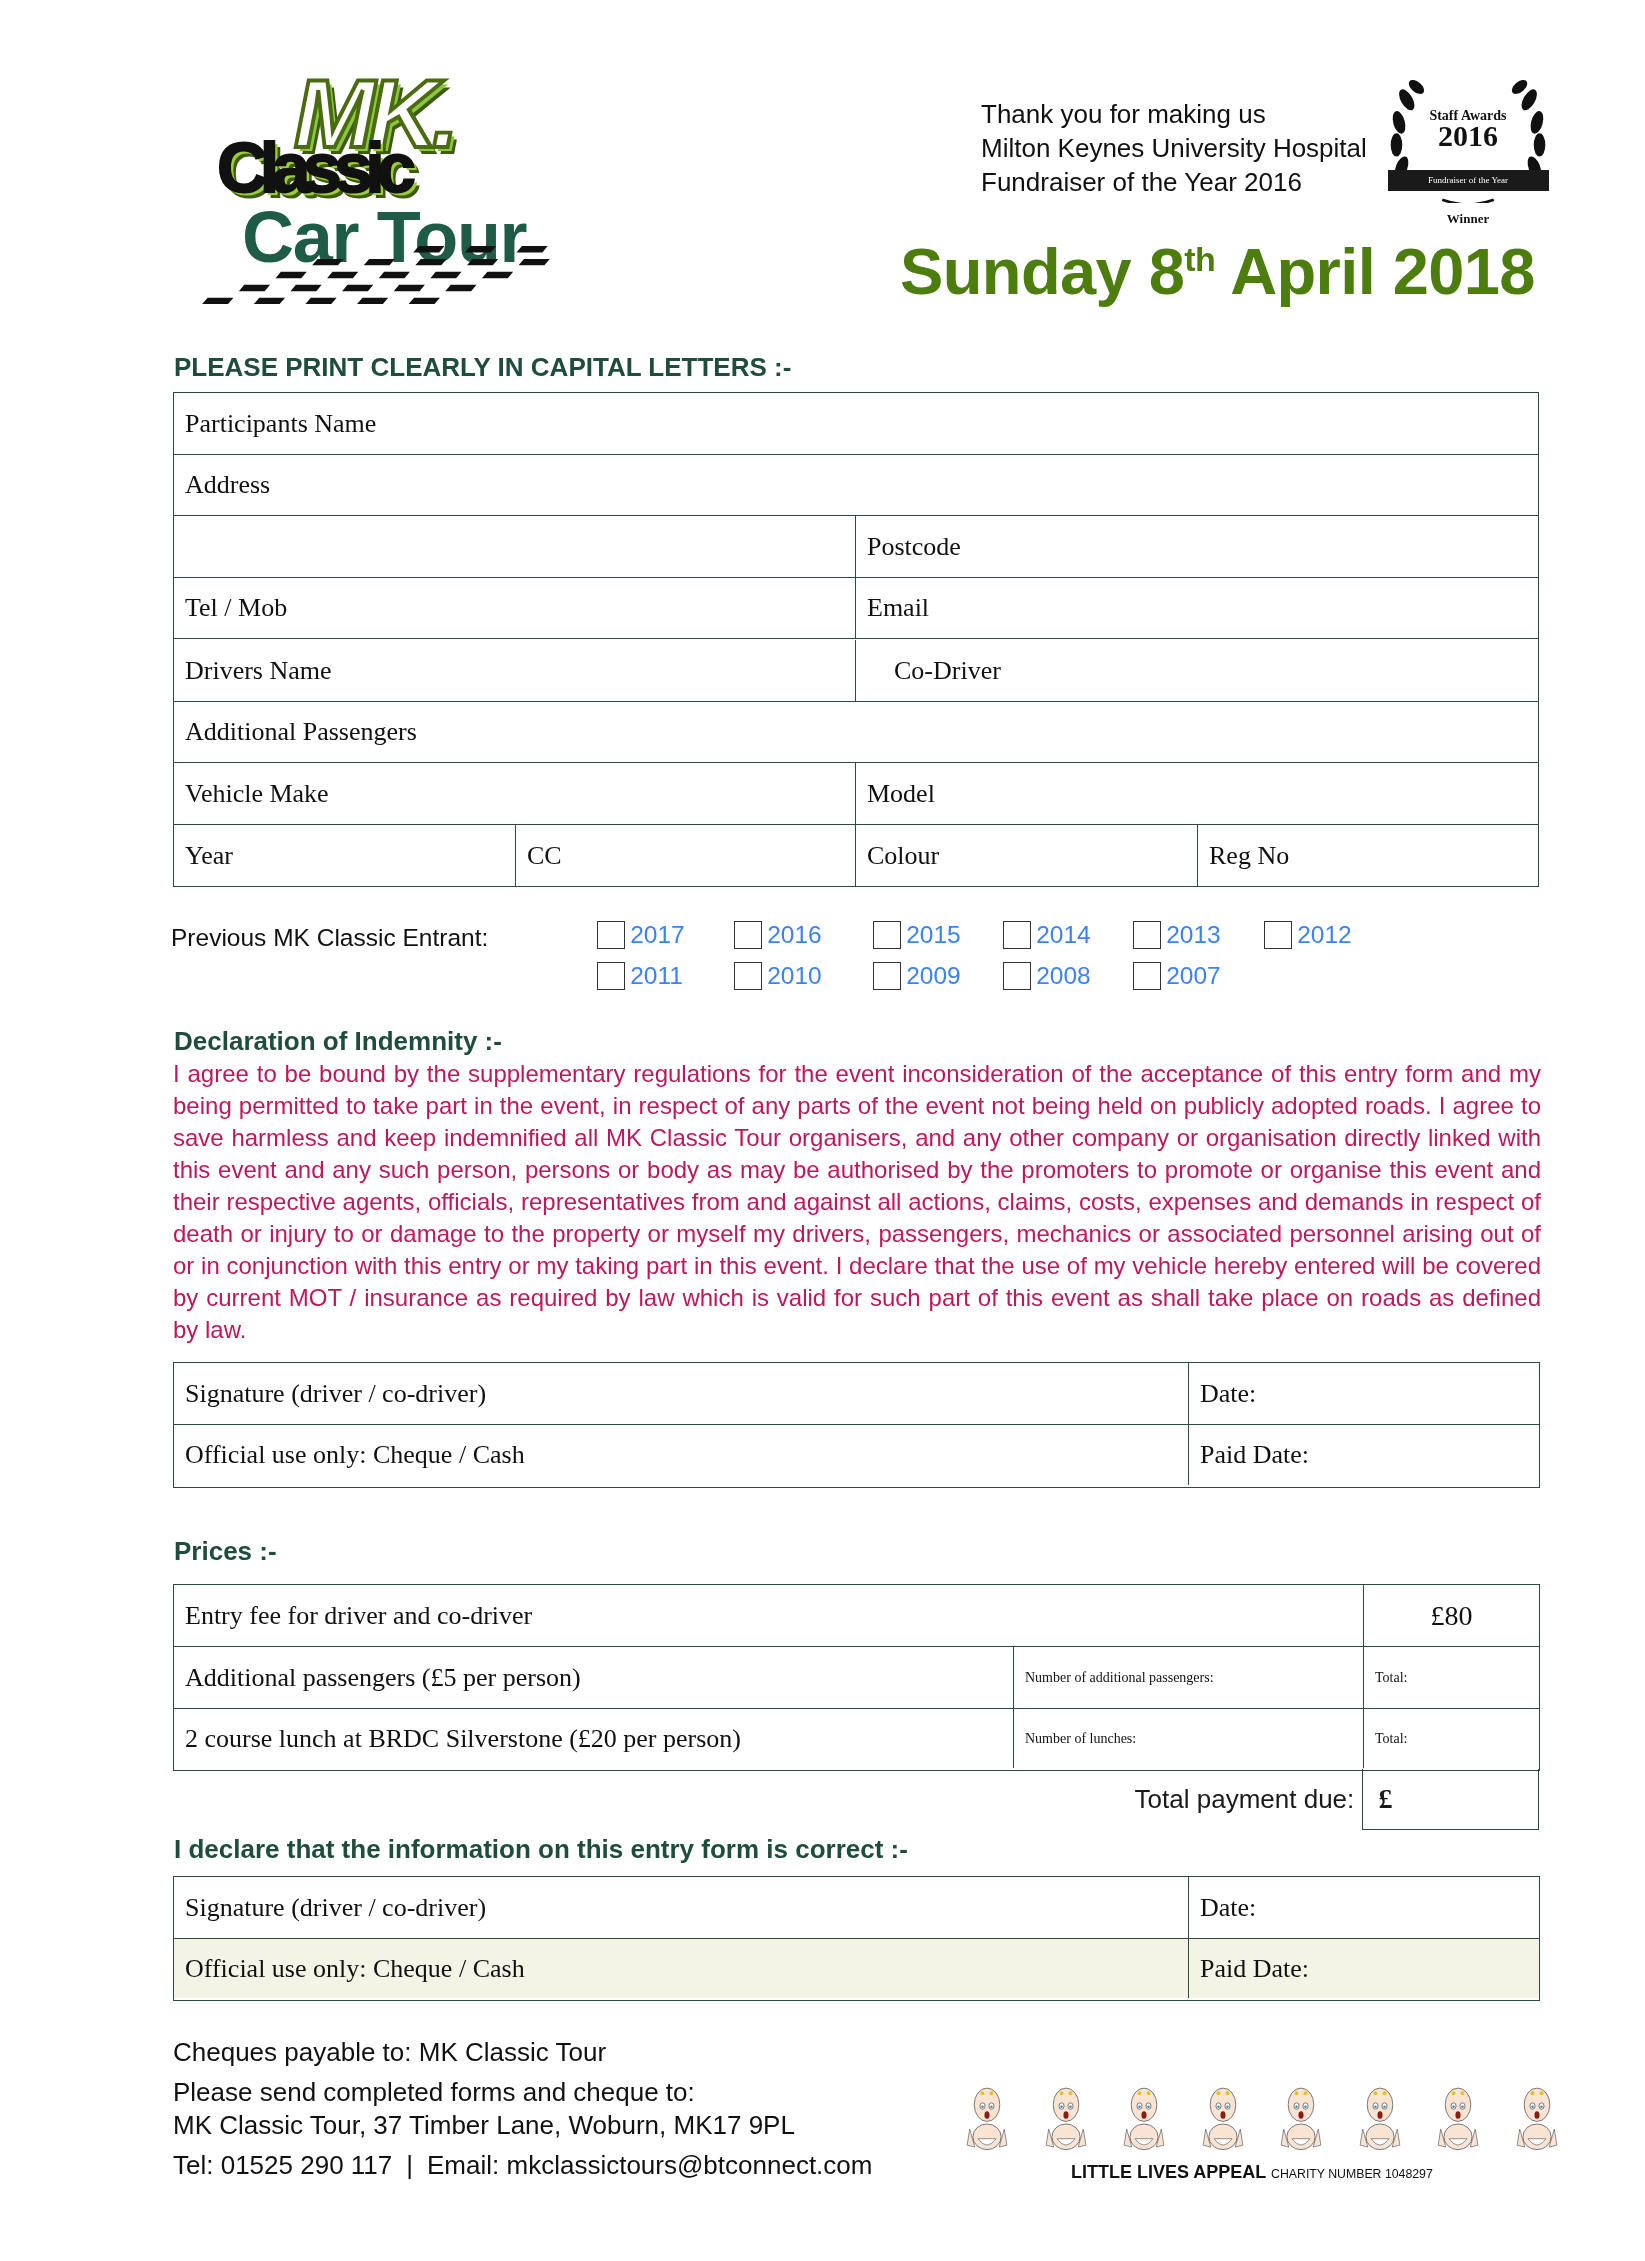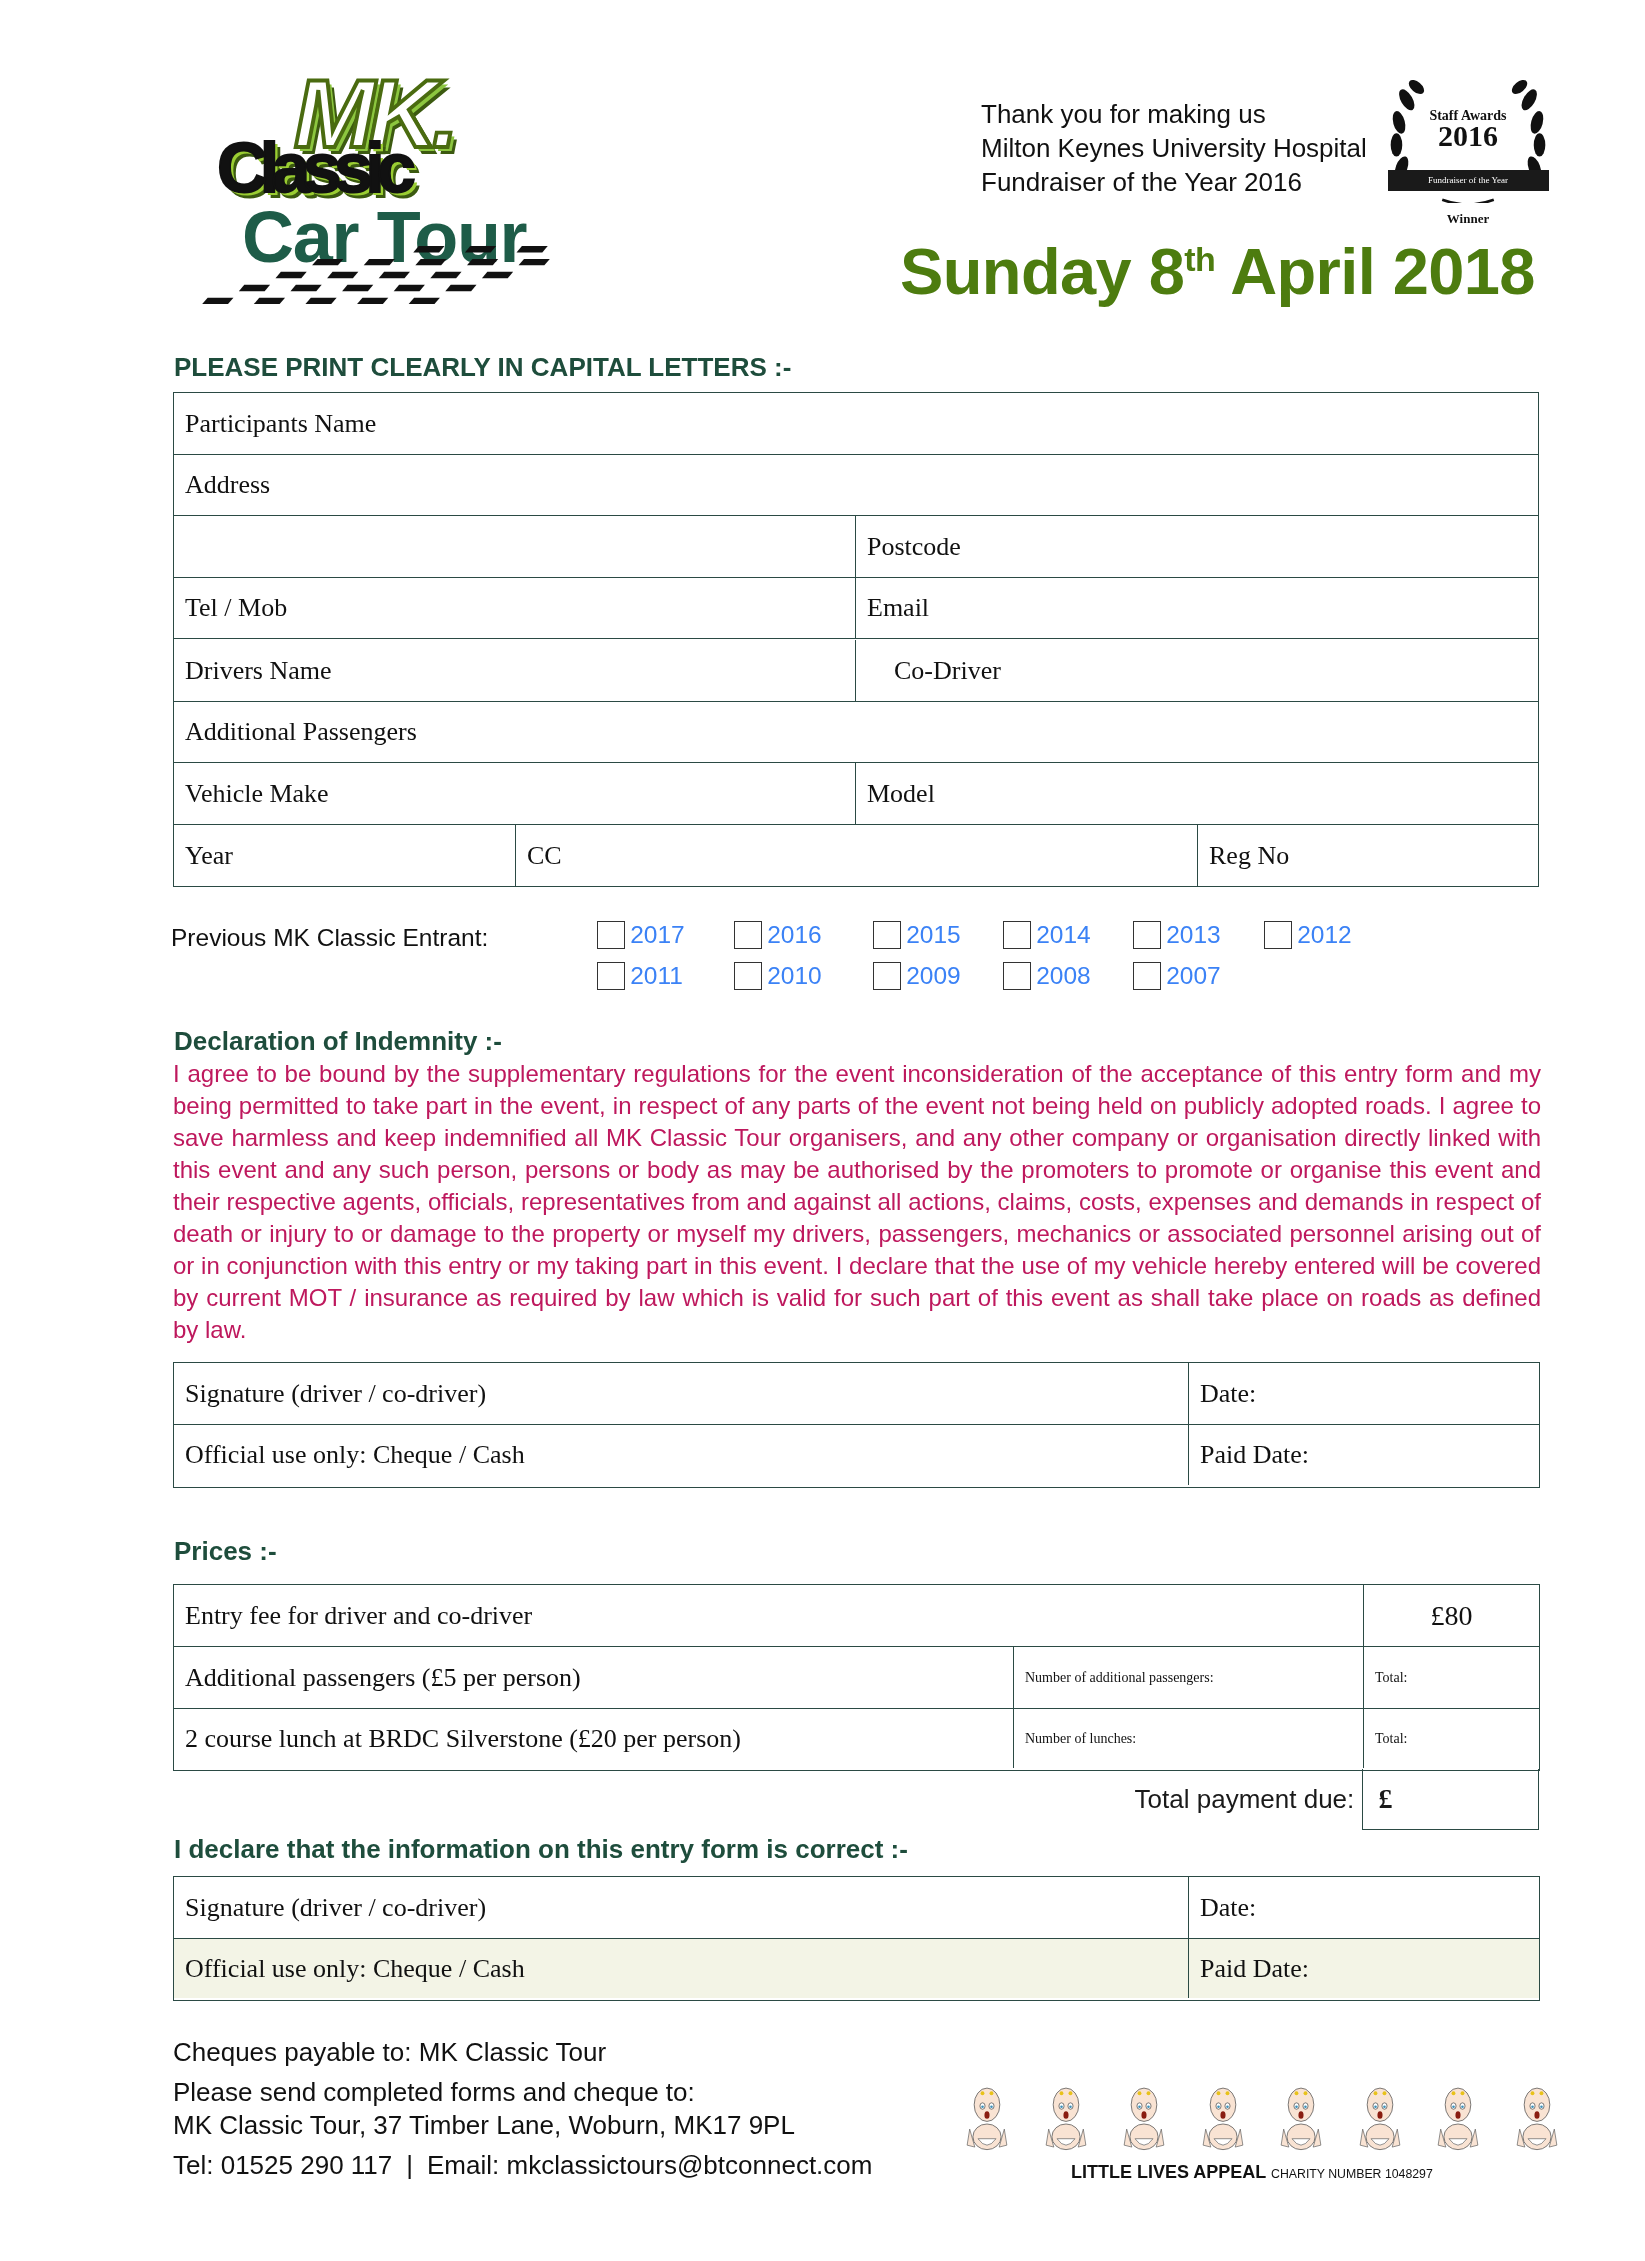--- a/index.html
+++ b/index.html
@@ -158,20 +158,23 @@
         <span>Model</span>
       </div>
   </div>
   <div class="row" style="top:432px;height:61px;">
     <div class="cell" style="left:0;width:341px;">
         <span>Year</span>
       </div>
     <div class="cell bl" style="left:341px;width:341px;">
         <span>CC</span>
       </div>
+    <div class="cell bl" style="left:681px;width:342px;">
+        <span>Colour</span>
+      </div>
     <div class="cell bl" style="left:1023px;right:0;">
         <span>Reg No</span>
       </div>
   </div>
 </div>
 
 <div class="abs entrant-label">Previous MK Classic Entrant:</div>
 <div class="cb" style="left:597px;top:921px;">
     <div class="cb-box"></div>
     <span>2017</span>

